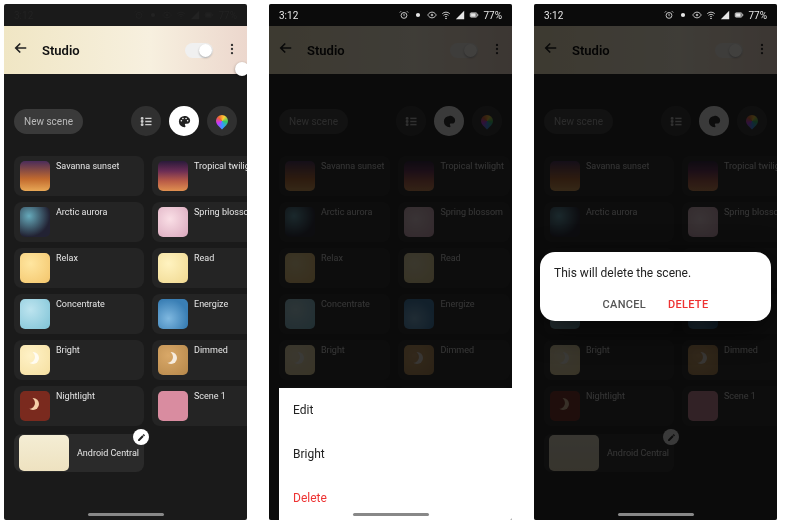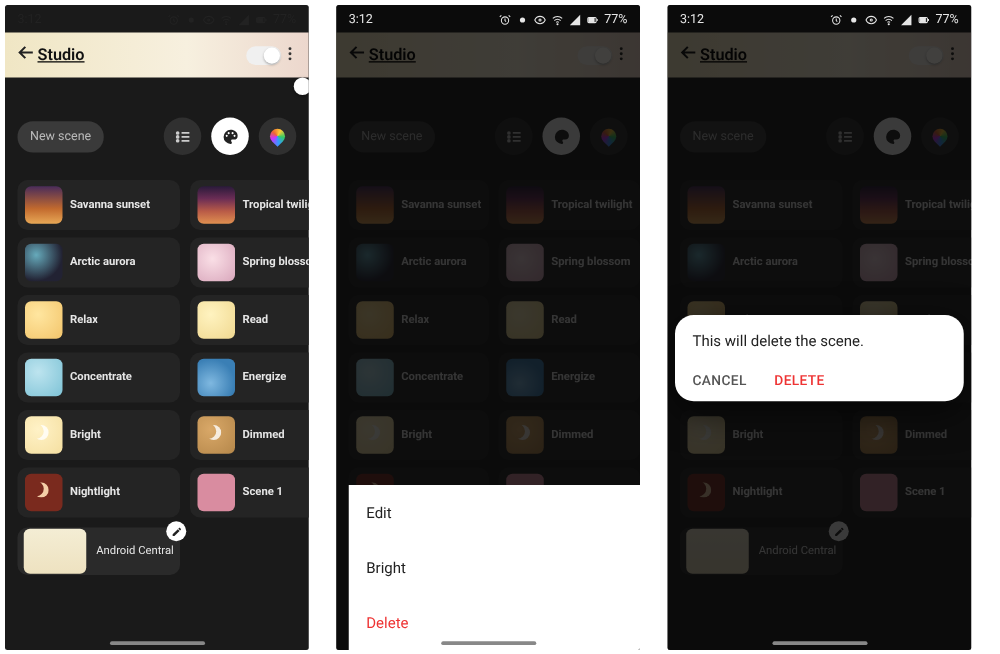--- a/index.html
+++ b/index.html
@@ -27,33 +27,32 @@
     display: flex;
     align-items: center;
     justify-content: space-between;
     padding: 11px 10px;
     font-size: 10px;
     color: #222;
     position: relative;
     z-index: 30;
   }
   .statusbar.dark { color: #e6e6e6; }
-  .status-icons { display:flex; align-items:flex-end; gap:4px; }
+  .status-icons { display:flex; align-items:flex-start; gap:4px; }
   .status-icons svg { width:10px; height:10px; display:block; }
 
   .topbar {
-    height: 36px;
+    height: 48px;
     background: linear-gradient(90deg,#f0e6c4 0%,#f7f0df 60%,#ecd7cd 100%);
     display: flex;
     align-items: center;
     padding: 0 8px;
-    gap: 0;
+    gap: 12px;
     position: relative;
     z-index: 5;
-    text-decoration: underline;
   }
   .topbar .title { color:#111; font-weight:600; font-size:13px; flex:1; }
   .topbar .back svg { width:18px; height:18px; }
   .toggle {
     width:28px; height:15px; background:#f0f0f0; border-radius:10px; position:relative;
   }
   .toggle::after {
     content:""; position:absolute; right:1px; top:1px; width:13px; height:13px;
     background:#fff; border-radius:50%; box-shadow:0 1px 2px rgba(0,0,0,.3);
   }
@@ -77,22 +76,22 @@
   }
   .circ.active{background:#fff;}
   .circ svg{width:15px;height:15px;}
   .rainbow{
     background:conic-gradient(#e63,#fc3,#3c6,#39f,#c3f,#e63);
     width:12px;height:12px;border-radius:50% 50% 50% 0;transform:rotate(-45deg);
   }
 
   .grid { display:grid; grid-template-columns:1fr 1fr; gap:6px 8px; }
   .tile {
-    background:#242424; border-radius:8px; display:flex; align-items:center;
-    gap:6px; padding:5px 6px; height:40px;font-weight:bold;
+    background:#242424; border-radius:8px; display:flex; align-items:flex-start;
+    gap:6px; padding:5px 6px; height:40px;
   }
   .thumb{width:30px;height:30px;border-radius:5px;flex-shrink:0;}
   .tile-label{font-size:9px;color:#e6e6e6;white-space:nowrap;overflow:hidden;text-overflow:ellipsis;}
 
   .bigtile {
     grid-column:1; height:38px; background:#2a2a2a; border-radius:8px;
     display:flex;align-items:center;padding:5px;gap:8px;position:relative;margin-top:2px;
   }
   .bigthumb{width:50px;height:36px;border-radius:5px;}
   .editbadge{
@@ -107,21 +106,21 @@
   
   .sheet{position:absolute;bottom:0;left:10px;right:0;background:#fff;z-index:20;
     display:flex;flex-direction:column;}
   .sheet-item{padding:15px 14px;font-size:12px;color:#222;}
   .sheet-item.danger{color:#e33;}
 
   
   .dialog{position:absolute;z-index:25;left:6px;right:6px;top:248px;background:#fff;
     border-radius:15px;padding:14px 14px 10px;box-shadow:0 8px 30px rgba(0,0,0,.6);}
   .dialog-msg{font-size:12px;color:#222;margin-bottom:18px;}
-  .dialog-actions{display:flex;justify-content:flex-start;gap:22px;}
+  .dialog-actions{display:flex;justify-content:center;gap:22px;}
   .dlg-btn{font-size:11px;font-weight:500;letter-spacing:.3px;}
   .dlg-btn.cancel{color:#555;}
   .dlg-btn.delete{color:#e33;}
 
   
   .th-savanna{background:linear-gradient(180deg,#4a2c5a 0%,#c26a2e 60%,#e8a856 100%);}
   .th-tropical{background:linear-gradient(180deg,#2a1a3a,#6b2d55,#b95b47,#e09050);}
   .th-aurora{background:radial-gradient(ellipse at 30% 30%,#6ab 0%,#223 70%);}
   .th-blossom{background:radial-gradient(circle at 40% 40%,#fadfe6,#d9a7bc);}
   .th-relax{background:radial-gradient(circle at 35% 35%,#ffe6a0,#f3c56b);}

